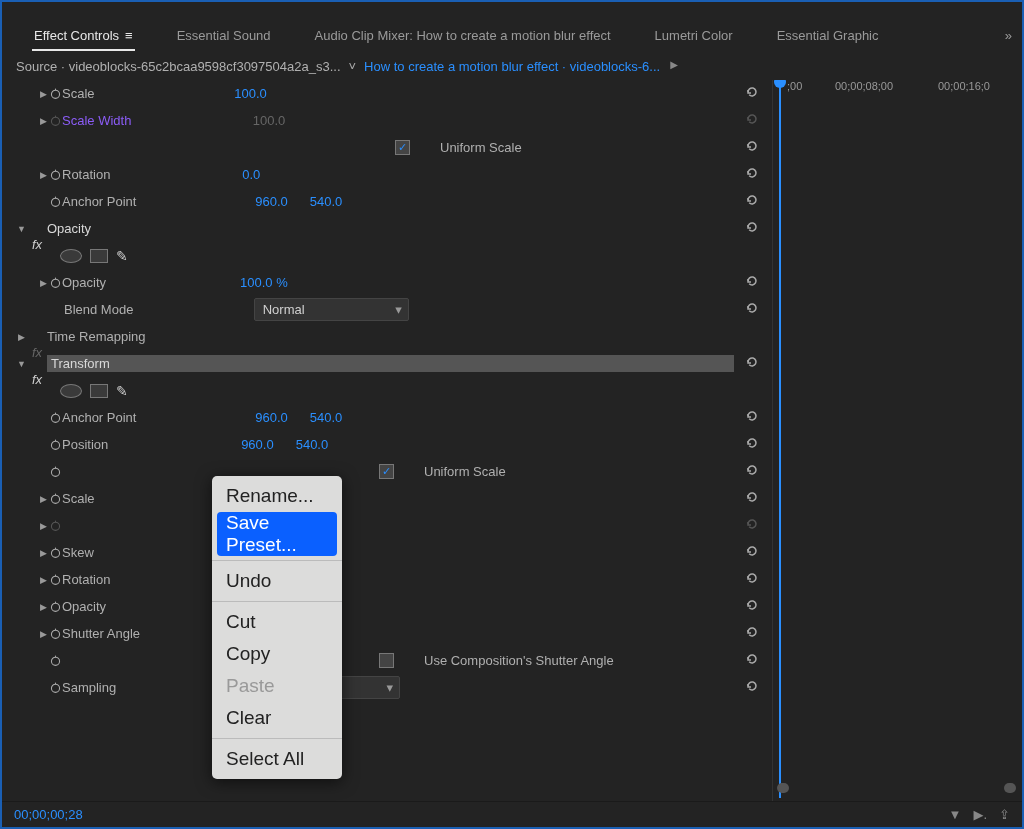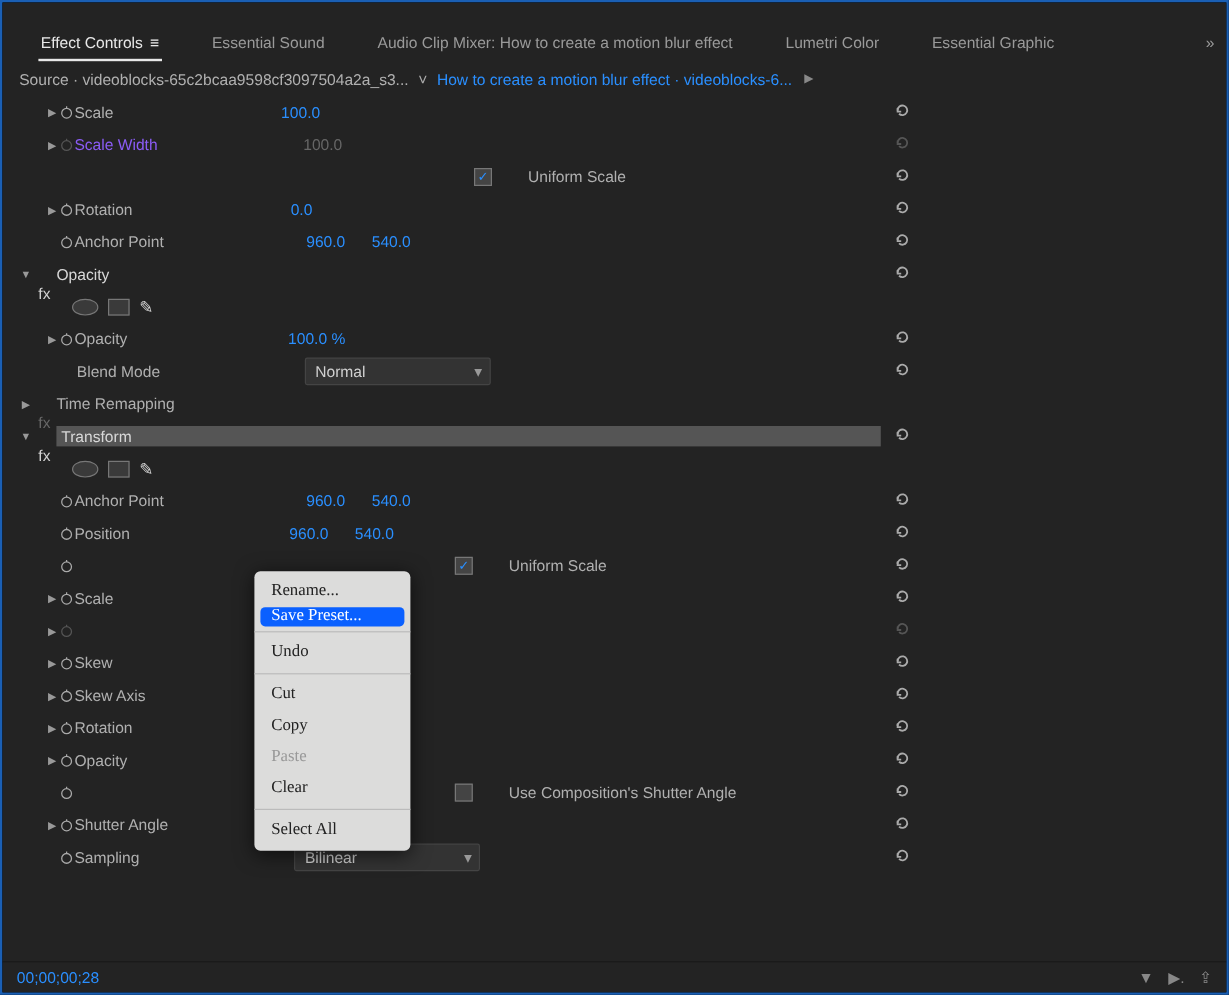--- a/index.html
+++ b/index.html
@@ -49,28 +49,28 @@
 .sq { width:18px; height:14px; border:1px solid #777; background:#3a3a3a; }
 .pen { color:#d0d0d0; font-size:14px; }
 
 .chkbox { width:15px; height:15px; border:1px solid #777; background:#444; display:inline-flex; align-items:center; justify-content:center; margin-right:8px; color:#eee; font-size:11px; }
 .chkbox.on::before { content:'✓'; }
 
 .dropdown { background:#333; border:1px solid #444; color:#d0d0d0; padding:3px 24px 3px 8px; border-radius:2px; position:relative; min-width:155px; display:inline-block; }
 .dropdown::after { content:'▾'; position:absolute; right:6px; color:#999; }
 
 .fxrow { display:flex; align-items:center; height:27px; }
-.fx { color:#d0d0d0; width:20px; text-align:center;margin-top:32px; }
+.fx { font-style:italic; color:#d0d0d0; width:20px; text-align:center;margin-top:32px; }
 .fx.dim { color:#666; }
 .fxlbl { color:#d8d8d8; }
 .fxlbl.sel { background:#555; padding:1px 4px; flex:1; }
 
 
 .ctxmenu { position:absolute; left:210px; top:396px; width:130px; background:#dcdcdb; border-radius:5px; box-shadow:0 3px 16px rgba(0,0,0,.6); padding:4px 0; z-index:50; }
-.ctxmenu .mi { padding:5px 14px; color:#222; font-size:14px; cursor:default;font-family:Liberation Serif, serif; }
+.ctxmenu .mi { padding:5px 14px; color:#222; font-size:19px; cursor:default; }
 .ctxmenu .mi.sel { background:#0a60ff; color:#fff; margin:0 5px; border-radius:4px; padding:0 9px; }
 .ctxmenu .mi.dis { color:#999; }
 .ctxmenu .sep { height:1px; background:#bbb; margin:4px 0; }
 
 
 .footer { height:26px; display:flex; align-items:center; padding:0 12px; color:#2a8fff; font-size:13px; border-top:1px solid #1a1a1a; }
 .footer .tools { margin-left:auto; display:flex; gap:12px; color:#888; }
 
 .scrollthumb { position:absolute; bottom:8px; height:10px; background:#555; border-radius:5px; }
 </style>
@@ -349,90 +349,73 @@
             </svg></span>
       </div>
       <div class="row" style="padding-left:36px">
         <span class="caret right"></span>
         <span class="stop">
             <svg viewBox="0 0 16 16">
               <circle cx="8" cy="9" r="5" fill="none" stroke="currentColor" stroke-width="1.3"></circle>
               <line x1="8" y1="2" x2="8" y2="4" stroke="currentColor" stroke-width="1.3"></line>
             </svg>
           </span>
-        <span class="lbl">Skew Axis</span>
+        <span class="lbl">Rotation</span>
         <div class="vals">
             <span>0.0</span>
           </div>
         <span class="reset"><svg viewBox="0 0 16 16">
               <path d="M4 8a4 4 0 1 1 1.2 2.8" fill="none" stroke="currentColor" stroke-width="1.5"></path>
               <path d="M4 6v3h3" fill="none" stroke="currentColor" stroke-width="1.5"></path>
             </svg></span>
       </div>
       <div class="row" style="padding-left:36px">
         <span class="caret right"></span>
         <span class="stop">
             <svg viewBox="0 0 16 16">
               <circle cx="8" cy="9" r="5" fill="none" stroke="currentColor" stroke-width="1.3"></circle>
               <line x1="8" y1="2" x2="8" y2="4" stroke="currentColor" stroke-width="1.3"></line>
             </svg>
           </span>
-        <span class="lbl">Rotation</span>
-        <div class="vals">
-            <span>0.0</span>
-          </div>
-        <span class="reset"><svg viewBox="0 0 16 16">
-              <path d="M4 8a4 4 0 1 1 1.2 2.8" fill="none" stroke="currentColor" stroke-width="1.5"></path>
-              <path d="M4 6v3h3" fill="none" stroke="currentColor" stroke-width="1.5"></path>
-            </svg></span>
-      </div>
-      <div class="row" style="padding-left:36px">
-        <span class="caret right"></span>
-        <span class="stop">
-            <svg viewBox="0 0 16 16">
-              <circle cx="8" cy="9" r="5" fill="none" stroke="currentColor" stroke-width="1.3"></circle>
-              <line x1="8" y1="2" x2="8" y2="4" stroke="currentColor" stroke-width="1.3"></line>
-            </svg>
-          </span>
         <span class="lbl">Opacity</span>
         <div class="vals">
             <span>100.0</span>
+          </div>
+        <span class="reset"><svg viewBox="0 0 16 16">
+              <path d="M4 8a4 4 0 1 1 1.2 2.8" fill="none" stroke="currentColor" stroke-width="1.5"></path>
+              <path d="M4 6v3h3" fill="none" stroke="currentColor" stroke-width="1.5"></path>
+            </svg></span>
+      </div>
+      <div class="row" style="padding-left:36px">
+        <span class="caret right"></span>
+        <span class="stop">
+            <svg viewBox="0 0 16 16">
+              <circle cx="8" cy="9" r="5" fill="none" stroke="currentColor" stroke-width="1.3"></circle>
+              <line x1="8" y1="2" x2="8" y2="4" stroke="currentColor" stroke-width="1.3"></line>
+            </svg>
+          </span>
+        <span class="lbl">Shutter Angle</span>
+        <div class="vals">
+            <span>200.00</span>
           </div>
         <span class="reset"><svg viewBox="0 0 16 16">
               <path d="M4 8a4 4 0 1 1 1.2 2.8" fill="none" stroke="currentColor" stroke-width="1.5"></path>
               <path d="M4 6v3h3" fill="none" stroke="currentColor" stroke-width="1.5"></path>
             </svg></span>
       </div>
       <div class="row" style="padding-left:47px">
         <span class="stop">
             <svg viewBox="0 0 16 16">
               <circle cx="8" cy="9" r="5" fill="none" stroke="currentColor" stroke-width="1.3"></circle>
               <line x1="8" y1="2" x2="8" y2="4" stroke="currentColor" stroke-width="1.3"></line>
             </svg>
           </span>
         <div class="vals" style="min-width:auto;margin-left:317px;display:flex;align-items:center;">
             <span class="chkbox"></span>
             <span style="color:#b0b0b0">Use Composition's Shutter Angle</span>
-          </div>
-        <span class="reset"><svg viewBox="0 0 16 16">
-              <path d="M4 8a4 4 0 1 1 1.2 2.8" fill="none" stroke="currentColor" stroke-width="1.5"></path>
-              <path d="M4 6v3h3" fill="none" stroke="currentColor" stroke-width="1.5"></path>
-            </svg></span>
-      </div>
-      <div class="row" style="padding-left:36px">
-        <span class="caret right"></span>
-        <span class="stop">
-            <svg viewBox="0 0 16 16">
-              <circle cx="8" cy="9" r="5" fill="none" stroke="currentColor" stroke-width="1.3"></circle>
-              <line x1="8" y1="2" x2="8" y2="4" stroke="currentColor" stroke-width="1.3"></line>
-            </svg>
-          </span>
-        <span class="lbl">Shutter Angle</span>
-        <div class="vals">
-            <span>200.00</span>
           </div>
         <span class="reset"><svg viewBox="0 0 16 16">
               <path d="M4 8a4 4 0 1 1 1.2 2.8" fill="none" stroke="currentColor" stroke-width="1.5"></path>
               <path d="M4 6v3h3" fill="none" stroke="currentColor" stroke-width="1.5"></path>
             </svg></span>
       </div>
       <div class="row" style="padding-left:47px">
         <span class="stop">
             <svg viewBox="0 0 16 16">
               <circle cx="8" cy="9" r="5" fill="none" stroke="currentColor" stroke-width="1.3"></circle>
@@ -457,20 +440,29 @@
         <div class="sep"></div>
         <div class="mi">Cut</div>
         <div class="mi">Copy</div>
         <div class="mi dis">Paste</div>
         <div class="mi">Clear</div>
         <div class="sep"></div>
         <div class="mi">Select All</div>
       </div>
     </div>
 
+    <div class="ruler">
+      <div style="position:absolute;left:6px;top:-2px;width:2px;height:720px;background:#2a8fff;"></div>
+      <div style="position:absolute;left:1px;top:-4px;width:12px;height:12px;background:#2a8fff;border-radius:50%"></div>
+      <span class="tick" style="left:14px">;00</span>
+      <span class="tick" style="left:62px">00;00;08;00</span>
+      <span class="tick" style="left:165px">00;00;16;0</span>
+      <div class="scrollthumb" style="left:4px;width:12px"></div>
+      <div class="scrollthumb" style="right:6px;width:12px"></div>
+    </div>
   </div>
 
   <div class="footer">
     <span>00;00;00;28</span>
     <div class="tools">
       <span>▼</span>
       <span>▶.</span>
       <span>⇪</span>
     </div>
   </div>

